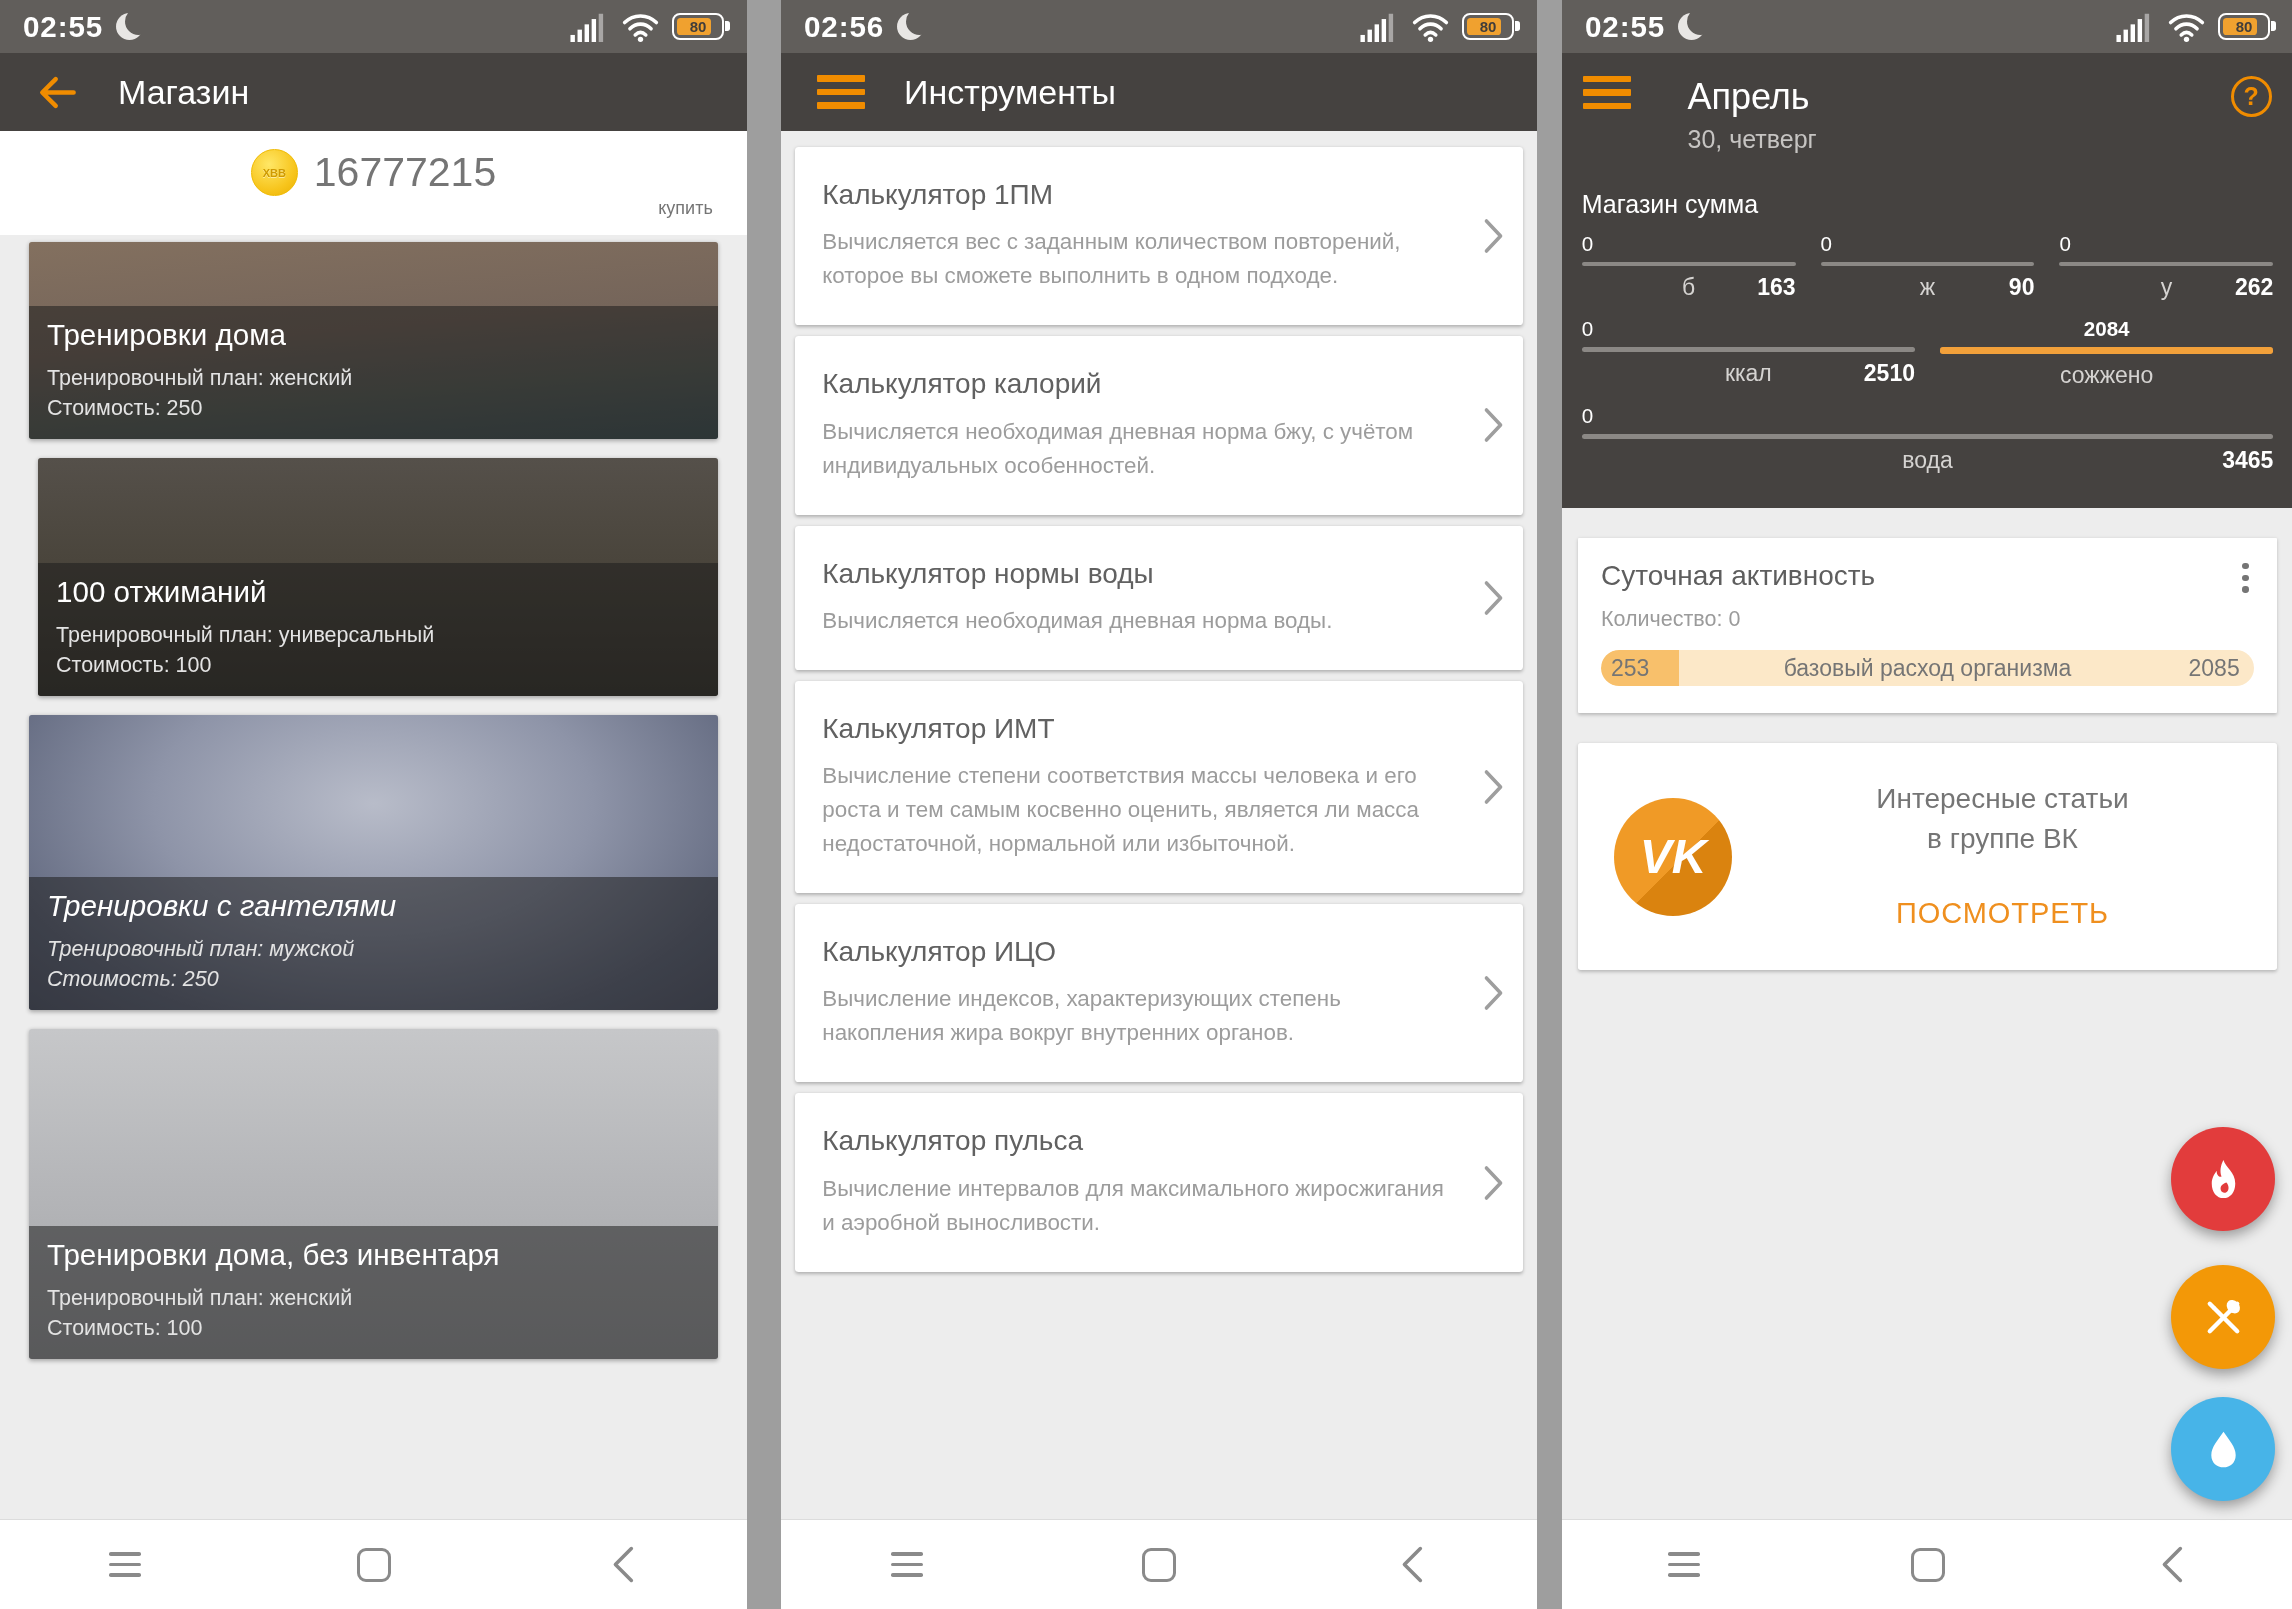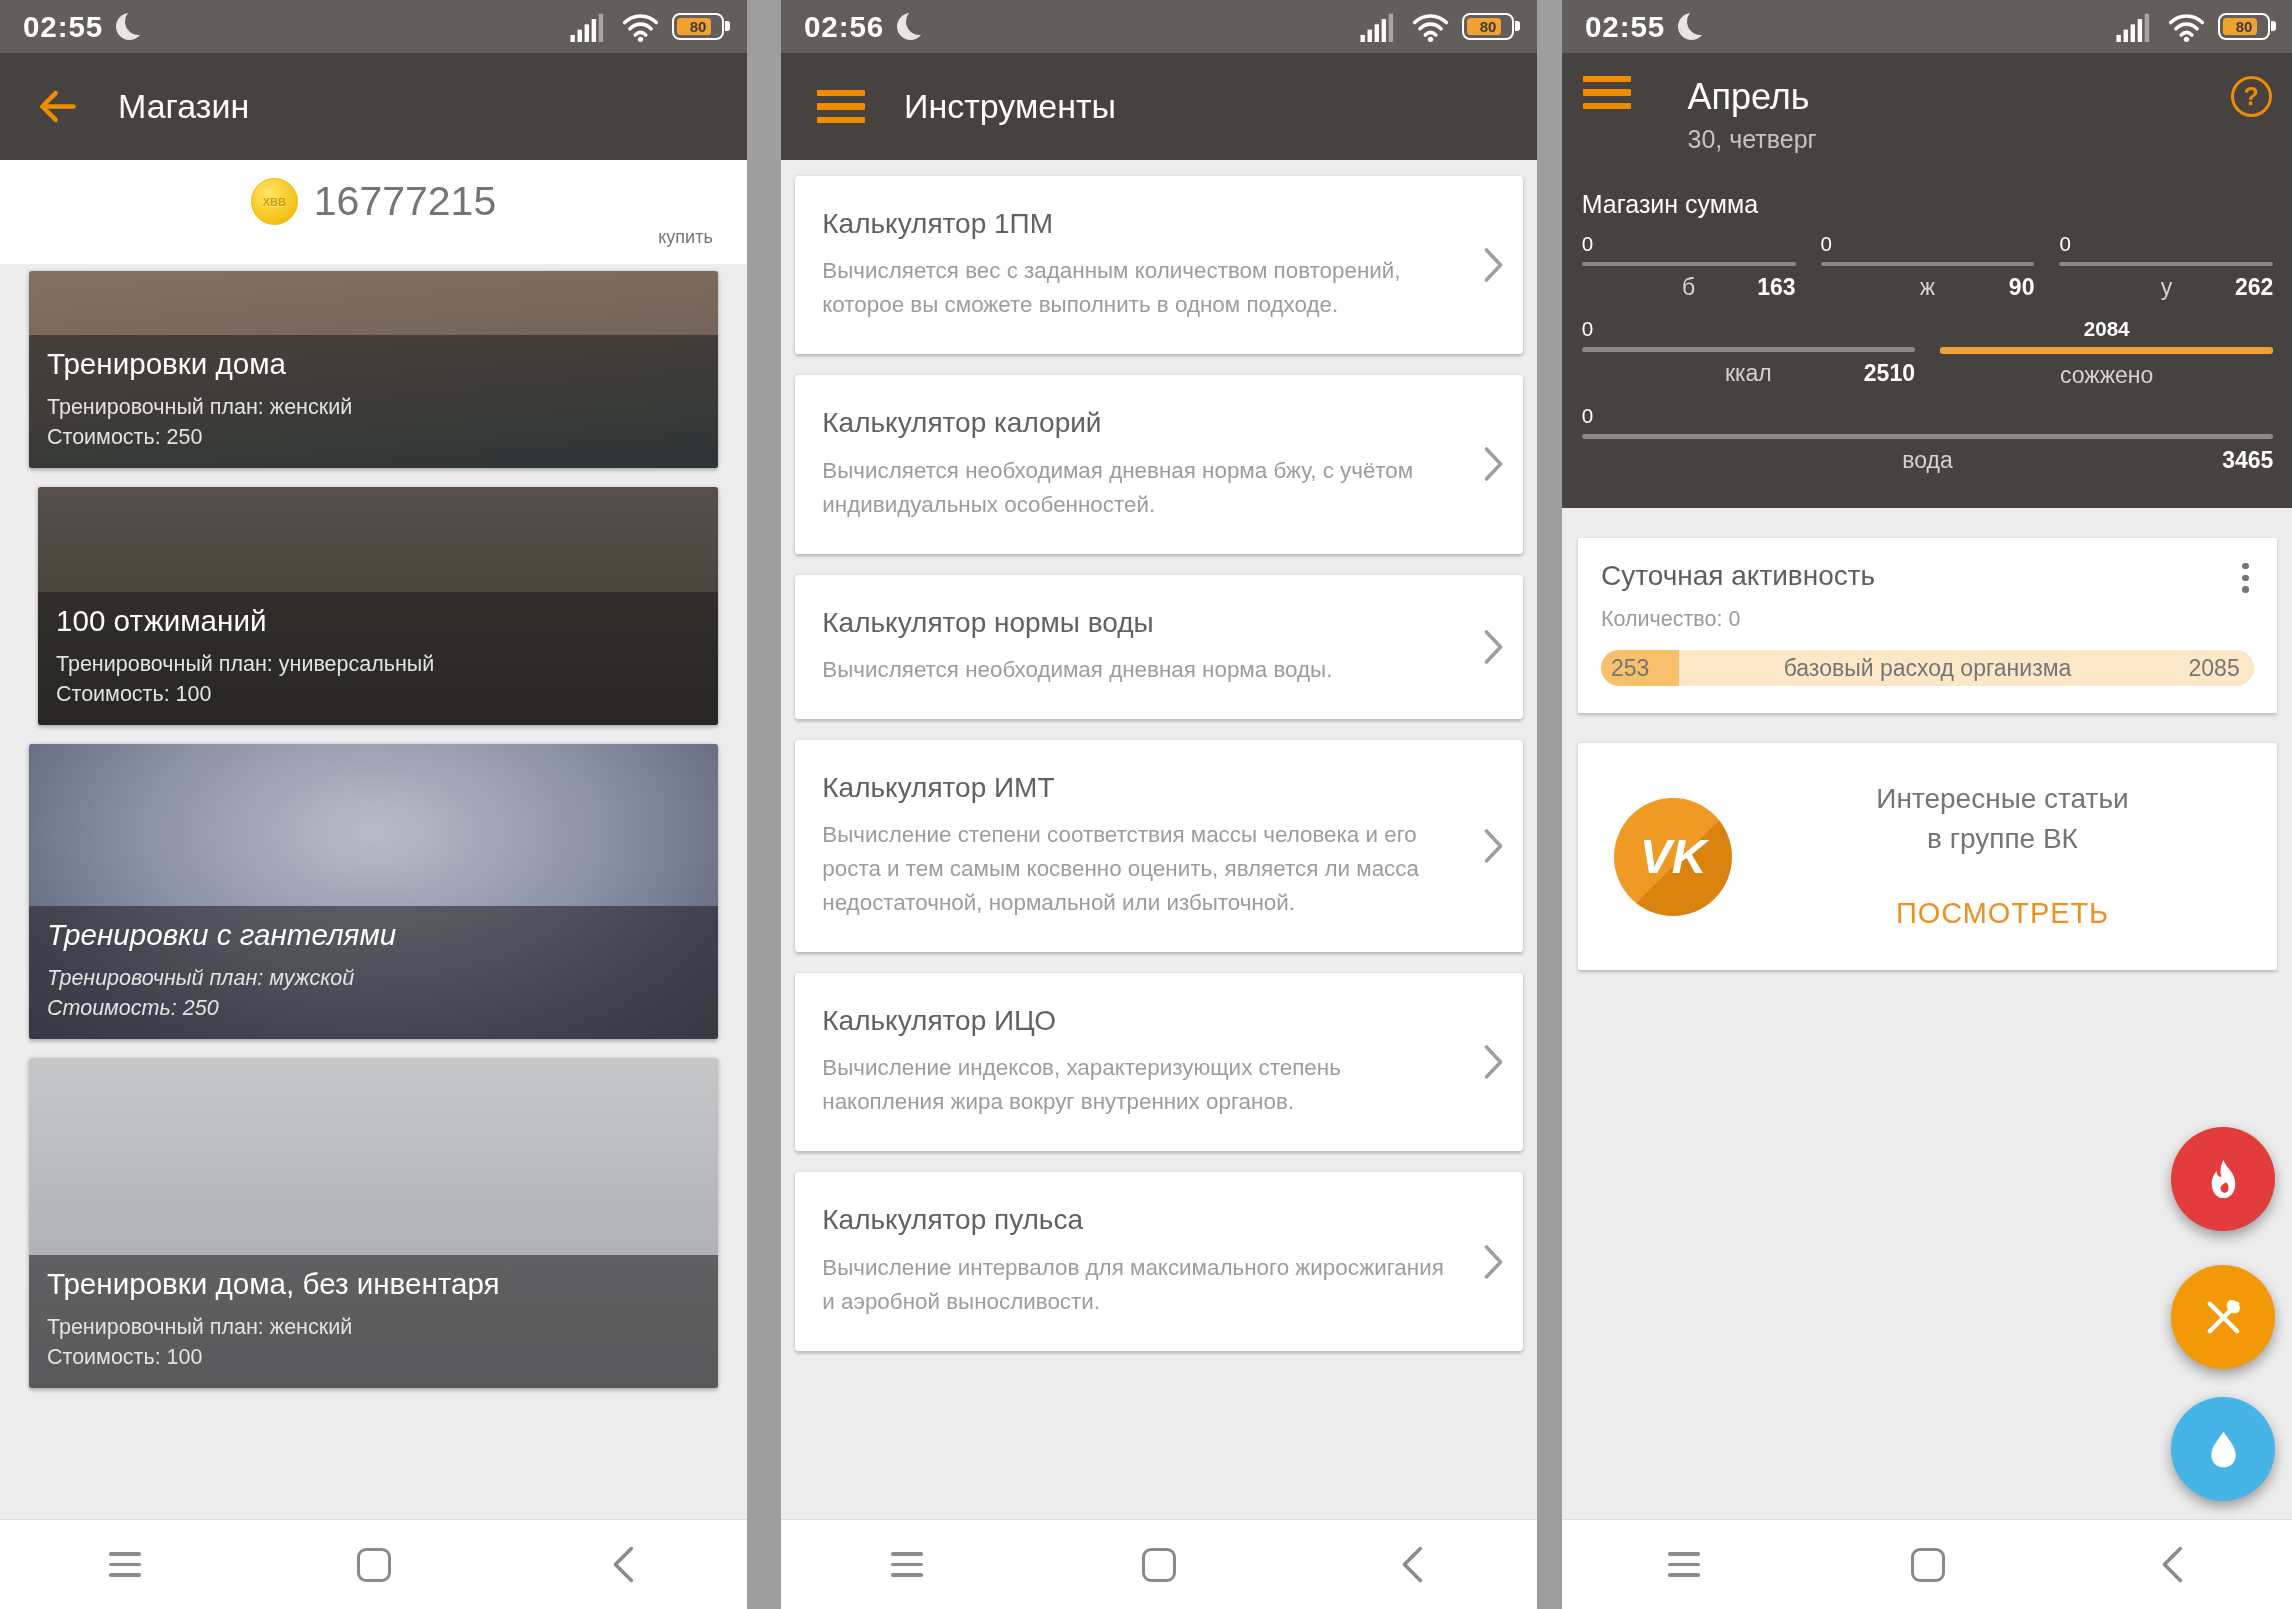--- a/index.html
+++ b/index.html
@@ -24,21 +24,21 @@
   .sb-right { margin-left:auto; display:flex; align-items:center; gap:12.5px; }
   .batt { position:relative; width:52px; height:27px; border:2.7px solid #fff; border-radius:8px;
           display:flex; align-items:center; }
   .batt::after { content:''; position:absolute; right:-8px; top:6.3px; width:5.4px; height:9.9px;
                  background:#fff; border-radius:0 2.7px 2.7px 0; }
   .batt-fill { position:absolute; left:2.7px; top:2.7px; bottom:2.7px; width:72%;
                background:#f0a12f; border-radius:3.6px; }
   .batt-pct { position:relative; width:100%; text-align:center; font-size:15px; font-weight:bold; color:#403d3b; }
 
   
-  .appbar { height:107px; background:#454240; color:#fff; flex:none;
+  .appbar { height:78px; background:#454240; color:#fff; flex:none;
             display:flex; align-items:center; padding:0 36px; }
   .appbar-title { font-size:34px; margin-left:39px; font-weight:400; }
   .burger { display:flex; flex-direction:column; gap:7.2px; width:48px; flex:none; cursor:pointer; }
   .burger i { display:block; height:6.3px; background:#f08c00; border-radius:0.9px; }
 
   
   .nav { margin-top:auto; height:90px; background:#fff; border-top:0.9px solid #dcdcdc;
          flex:none; display:flex; align-items:center; }
   .nav > div { flex:1; display:flex; justify-content:center; align-items:center; }
   .n-menu { display:flex; flex-direction:column; gap:7.2px; width:32px; }
@@ -62,21 +62,21 @@
   .scard.c2 { height:238px; background:linear-gradient(180deg,#55504a 0%,#474238 55%,#36332b 100%);margin-left:9px; }
   .scard.c3 { height:295px; background:radial-gradient(ellipse at 50% 30%,#b8bcc9 0%,#8e94a8 45%,#646b81 80%,#555b70 100%);font-style:italic; }
   .scard.c4 { height:330px; background:linear-gradient(180deg,#c6c7c9 0%,#b4b5b8 50%,#a2a3a6 100%); }
   .s-ov { position:absolute; left:0; right:0; bottom:0; background:rgba(30,30,30,.55);
           padding:12.5px 18px 16px; }
   .s-ov .t { font-size:29.6px; color:#fff; margin-bottom:10.7px; font-weight:400; }
   .s-ov .l { font-size:21.5px; color:#e3e3e3; line-height:30px; }
 
   
   .tcards { padding:16px 14.3px 0; }
-  .tcard { position:relative; background:#fff; border-radius:3.6px; margin-bottom:21px;
+  .tcard { position:relative; background:#fff; border-radius:3.6px; margin-bottom:11px;
            box-shadow:0 1.8px 3.6px rgba(0,0,0,.25); padding:32px 68px 32px 27px; cursor:pointer; }
   .tcard h3 { font-size:28px; color:#616161; font-weight:500; margin-bottom:14.3px; }
   .tcard p  { font-size:22.4px; color:#9c9c9c; line-height:34px; }
   .tchev { position:absolute; right:18px; top:50%; transform:translateY(-50%); }
 
   
   .darkblock { height:455px; background:#454240; color:#fff; flex:none;
                padding:0 14.3px; overflow:hidden; }
   .d-head { display:flex; align-items:flex-start; padding:23px 7.2px 0; }
   .d-titles { margin-left:56px; }

